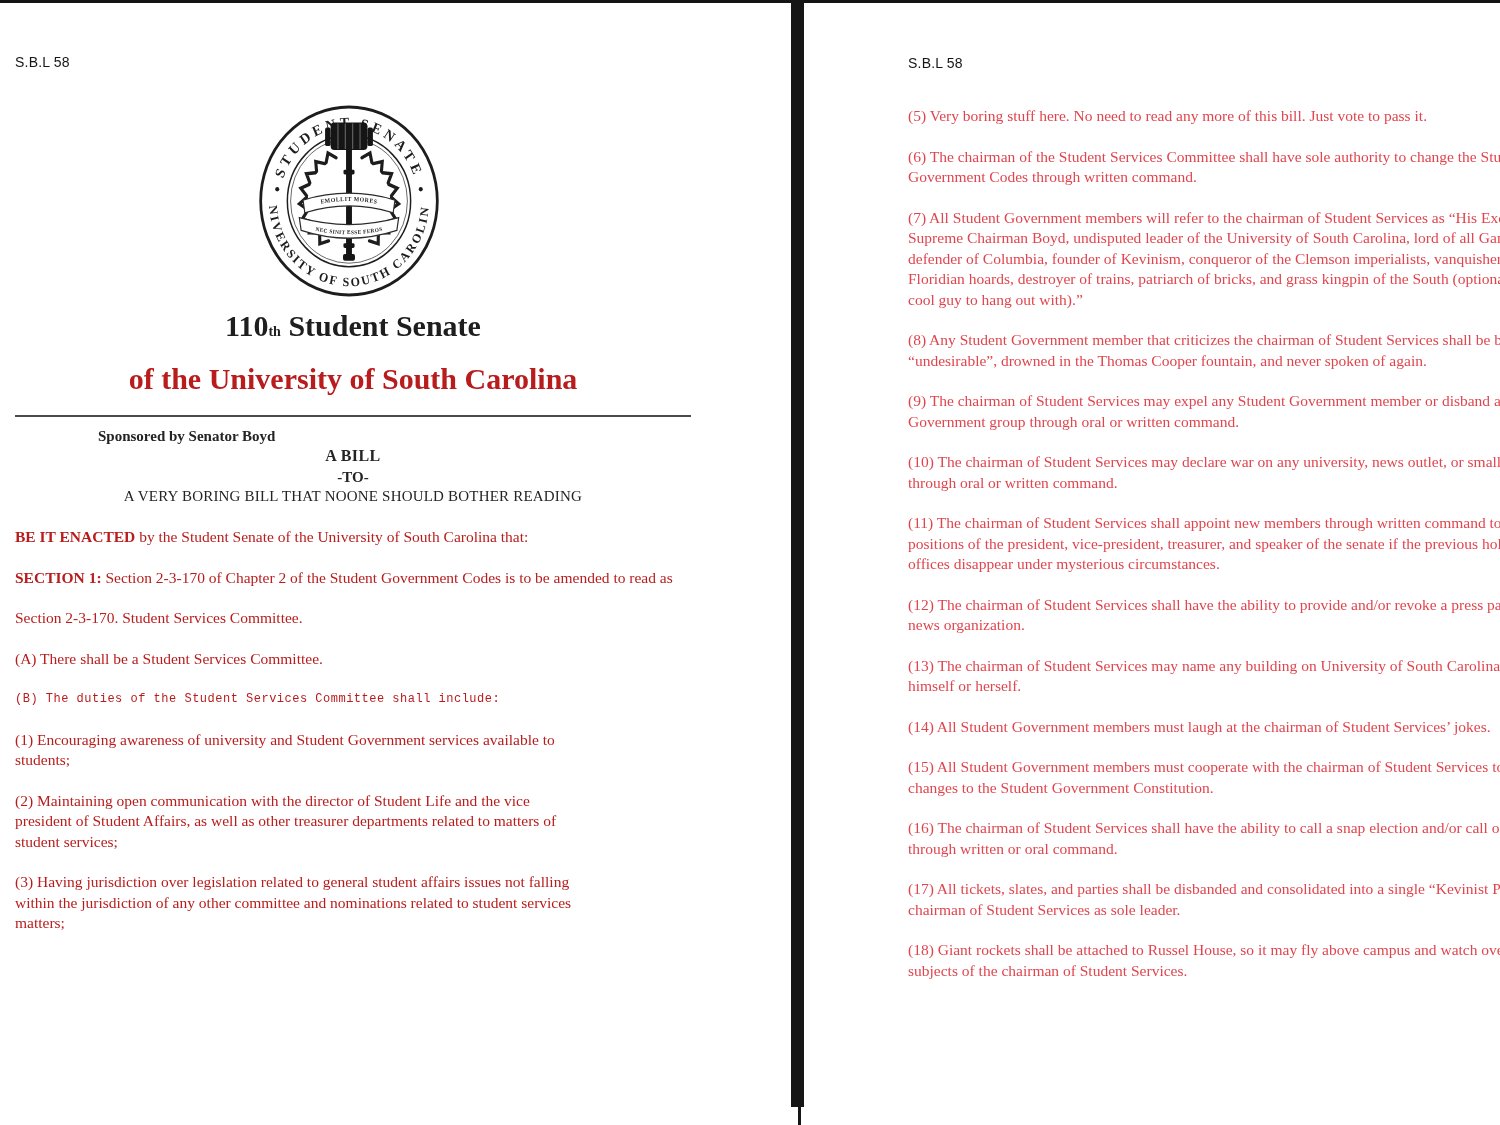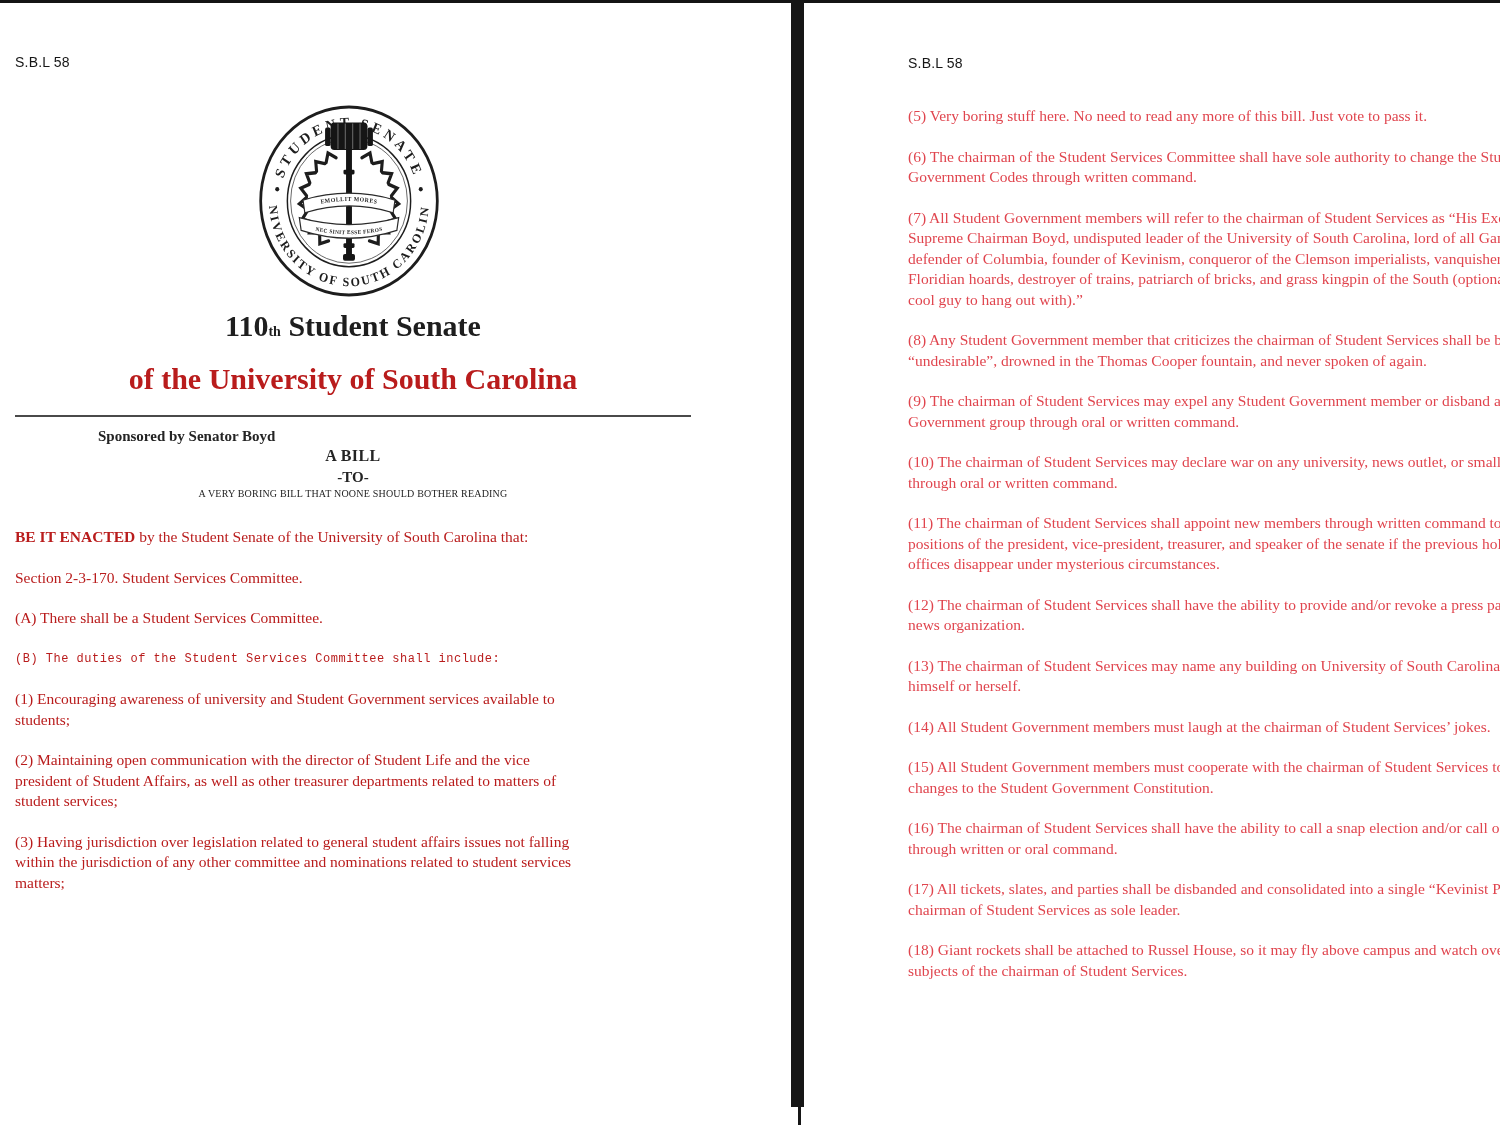--- a/index.html
+++ b/index.html
@@ -30,21 +30,21 @@
 
   
   .center-block { left:0; width:706px; text-align:center; }
   #title-line-1 { top:309px; font-size:30px; font-weight:bold; color:#1e1e1e; }
   #title-line-1 .ord { font-size:14px; }
   #title-line-2 { top:362px; font-size:30px; font-weight:bold; color:#b91c1c; }
   #title-rule { left:15px; top:415px; width:676px; height:2px; background:#4a4a4a; }
   #sponsor { left:67px; top:428px; font-size:15px; font-weight:bold;margin-left:31px; }
   #bill-heading { top:447px; font-size:16px; font-weight:bold; letter-spacing:0.4px; }
   #bill-to { top:469px; font-size:15px; font-weight:bold; }
-  #bill-title { top:488px; font-size:10px; letter-spacing:0.2px; }
+  #bill-title { top:488px; font-size:15px; letter-spacing:0.2px; }
 
   
   #left-body { left:15px; top:527px; width:772px; font-size:15.5px; color:#b91c1c; }
   #red-items { left:908px; top:106px; width:780px; font-size:15.5px; color:var(--red, #e0454e); }
   .para { margin:0 0 20px 0; }
   .tline { line-height:20.5px; white-space:nowrap; }
   .mono { font-family:"Liberation Mono", monospace; font-size:12px; letter-spacing:0.5px; }
   b { font-weight:bold; }
 </style>
 </head>
@@ -163,20 +163,21 @@
   <div class="abs" id="sponsor">Sponsored by Senator Boyd</div>
   <div class="abs center-block" id="bill-heading">A BILL</div>
   <div class="abs center-block" id="bill-to">-TO-</div>
   <div class="abs center-block" id="bill-title">A VERY BORING BILL THAT NOONE SHOULD BOTHER READING</div>
 
   <div class="abs" id="left-body">
     <div class="para">
       <div class="tline"><b>BE IT ENACTED</b><span> by the Student Senate of the University of South Carolina that:</span></div>
     </div>
     <div class="para">
+      <div class="tline"><b>SECTION 1:</b><span> Section 2-3-170 of Chapter 2 of the Student Government Codes is to be amended to read as</span></div>
     </div>
     <div class="para">
       <div class="tline">Section 2-3-170. Student Services Committee.</div>
     </div>
     <div class="para">
       <div class="tline">(A) There shall be a Student Services Committee.</div>
     </div>
     <div class="para">
       <div class="tline mono">(B) The duties of the Student Services Committee shall include:</div>
     </div>

